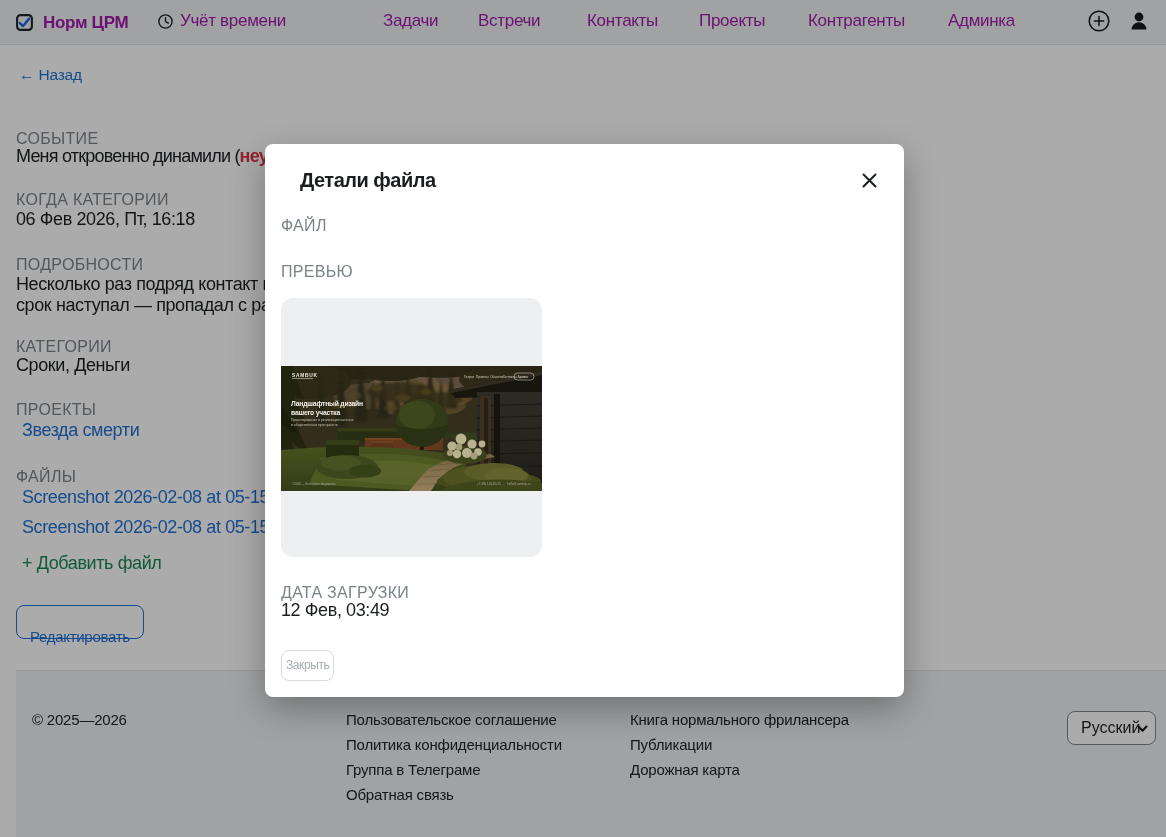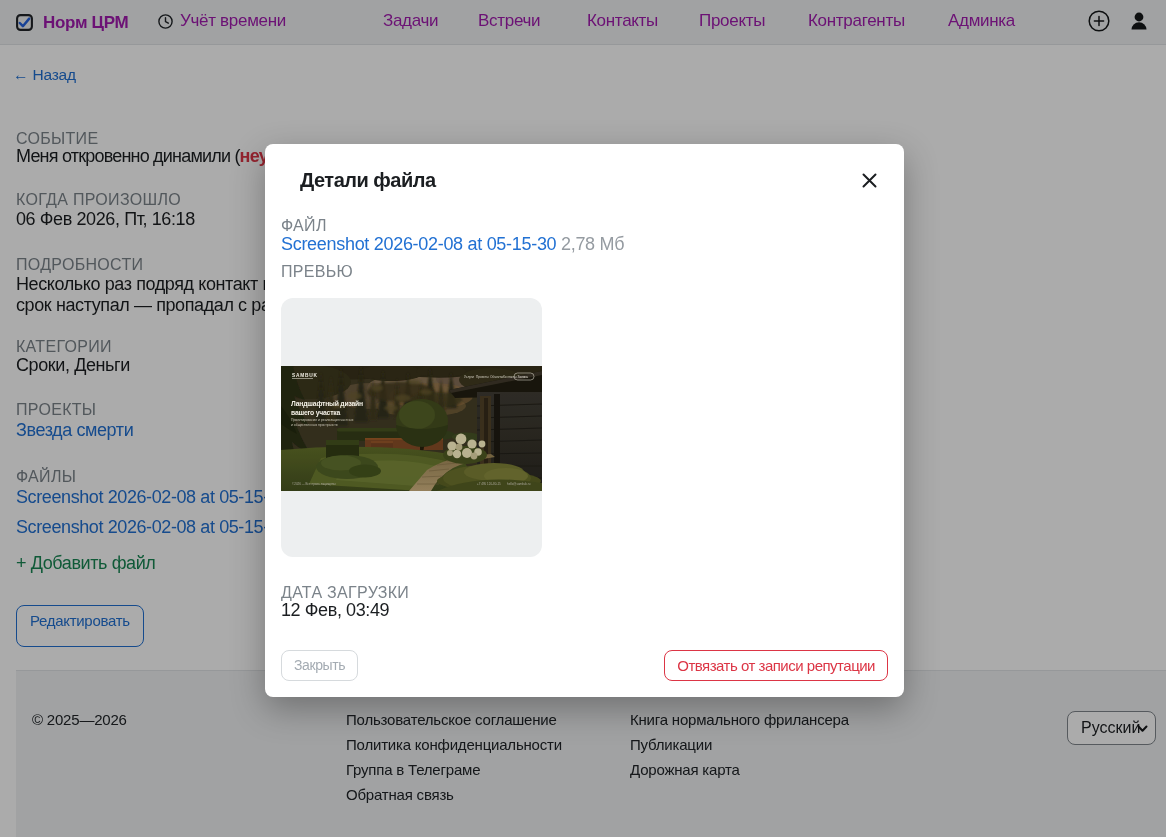--- a/index.html
+++ b/index.html
@@ -1,21 +1,21 @@
 <!DOCTYPE html>
 <html lang="ru"><head>
 <meta charset="utf-8">
 <style>
   * { margin:0; padding:0; box-sizing:border-box; }
   html,body { width:1166px; height:837px; overflow:hidden; }
   body { font-family:"Liberation Sans", sans-serif; background:#fff; color:#1b1e21; position:relative; }
   .abs { position:absolute; }
   .label { font-size:16px; color:#7b838a; letter-spacing:.3px; line-height:1; }
   .val { font-size:18px; letter-spacing:-0.4px; line-height:1; color:#1b1e21; }
-  a { text-decoration:none; }
+  a { text-decoration:none;margin-left:6px; }
   .blue { color:#2271d3; }
 
   #navbar { position:absolute; left:0; top:0; width:1166px; height:45px; background:#f0f2f3; border-bottom:1px solid #e0e3e6; }
   .navlink { position:absolute; top:12.3px; font-size:17px; letter-spacing:-0.3px; color:#a21caf; line-height:1; }
 
   #footer { position:absolute; left:16px; top:670px; width:1166px; height:167px; background:#f0f2f3; border-top:1px solid #e0e3e6; }
   .flink { position:absolute; font-size:15px; letter-spacing:-0.2px; color:#212529; line-height:1; }
 
   #backdrop { position:absolute; left:0; top:0; width:1166px; height:837px; background:rgba(0,0,0,0.33); z-index:10; }
 
@@ -50,38 +50,38 @@
     <path d="M2.5 18.5 a7.5 7.2 0 0 1 15 0 z" fill="#16181a"></path>
   </svg>
 </div>
 
 <div id="main">
   <a class="abs blue" style="left:13px; top:66.5px; font-size:15.5px; letter-spacing:-0.2px; line-height:1;" href="#">← Назад</a>
 
   <div class="abs label" style="left:16px; top:131px;">СОБЫТИЕ</div>
   <div class="abs val" style="left:16px; top:146.5px; letter-spacing:-0.8px;">Меня откровенно динамили (<b style="color:#dc3545;">неуважение)</b></div>
 
-  <div class="abs label" style="left:16px; top:192px;">КОГДА ПРОИЗОШЛО</div>
+  <div class="abs label" style="left:16px; top:192px;">КОГДА КАТЕГОРИИ</div>
   <div class="abs val" style="left:16px; top:209.5px;">06 Фев 2026, Пт, 16:18</div>
 
   <div class="abs label" style="left:16px; top:256.5px;">ПОДРОБНОСТИ</div>
   <div class="abs val" style="left:16px; top:273.8px; line-height:21px; ">Несколько раз подряд контакт не отвечал, когда<br>срок наступал — пропадал с радаров на несколько дней.</div>
 
   <div class="abs label" style="left:16px; top:339px;">КАТЕГОРИИ</div>
   <div class="abs val" style="left:16px; top:355.5px;">Сроки, Деньги</div>
 
   <div class="abs label" style="left:16px; top:402px;">ПРОЕКТЫ</div>
   <a class="abs val blue" style="left:16px; top:420.5px;" href="#">Звезда смерти</a>
 
   <div class="abs label" style="left:16px; top:469px;">ФАЙЛЫ</div>
   <a class="abs val blue" style="left:16px; top:487.5px;" href="#">Screenshot 2026-02-08 at 05-15-30</a>
   <a class="abs val blue" style="left:16px; top:517.5px;" href="#">Screenshot 2026-02-08 at 05-15-31</a>
   <a class="abs val" style="left:16px; top:554px; color:#198754;" href="#">+ Добавить файл</a>
 
-  <div class="abs" style="left:16px; top:605px; height:42px; border:1px solid #2271d3; border-radius:8px; color:#2271d3; font-size:15px; letter-spacing:-0.3px; line-height:29px; padding:0 13px;">Редактировать</div>
+  <div class="abs" style="left:16px; top:605px; height:31px; border:1px solid #2271d3; border-radius:8px; color:#2271d3; font-size:15px; letter-spacing:-0.3px; line-height:29px; padding:16px 13px;">Редактировать</div>
 </div>
 
 <div id="footer">
   <div class="flink" style="left:16px; top:41px;">© 2025—2026</div>
   <div class="flink" style="left:330px; top:41px;">Пользовательское соглашение</div>
   <div class="flink" style="left:330px; top:66px;">Политика конфиденциальности</div>
   <div class="flink" style="left:330px; top:91px;">Группа в Телеграме</div>
   <div class="flink" style="left:330px; top:116px;">Обратная связь</div>
   <div class="flink" style="left:614px; top:41px;">Книга нормального фрилансера</div>
   <div class="flink" style="left:614px; top:66px;">Публикации</div>
@@ -96,21 +96,20 @@
 
 <div id="backdrop"></div>
 
 <div id="modal">
   <div class="abs" style="left:16px; top:25.5px; font-size:20px; letter-spacing:-0.5px; font-weight:bold; line-height:1;margin-left:19px;">Детали файла</div>
   <svg class="abs" style="left:597px; top:29px;" width="15" height="15" viewBox="0 0 15 15">
     <path d="M1.5 1.5 L13.5 13.5 M13.5 1.5 L1.5 13.5" stroke="#1b1e21" stroke-width="2" stroke-linecap="round"></path>
   </svg>
 
   <div class="abs label" style="left:16px; top:74px;">ФАЙЛ</div>
-  <div class="abs" style="left:16px; top:91px; font-size:18px; letter-spacing:-0.3px; line-height:1;"><a class="blue" href="#">Screenshot 2026-02-08 at 05-15-30</a> <span style="color:#959ba1;">2,78 Мб</span></div>
 
   <div class="abs label" style="left:16px; top:120px;">ПРЕВЬЮ</div>
   <div class="abs" style="left:16px; top:154px; width:261px; height:259px; background:#edeff0; border-radius:12px;"></div>
 
   <svg class="abs" style="left:16px; top:222px;" width="261" height="125" viewBox="0 0 261 125">
     <defs>
       <linearGradient id="lawn" x1="0" y1="0" x2="0" y2="1">
         <stop offset="0" stop-color="#4c5920"></stop>
         <stop offset="1" stop-color="#333f17"></stop>
       </linearGradient>
@@ -270,15 +269,14 @@
     <text x="10" y="55" fill="#c5c0b0" font-family="Liberation Sans" font-size="3.4">Проектирование и реализация частных</text>
     <text x="10" y="60" fill="#c5c0b0" font-family="Liberation Sans" font-size="3.4">и общественных пространств</text>
     <text x="11" y="118.5" fill="#aaa79a" font-family="Liberation Sans" font-size="3">©2026 — Все права защищены</text>
     <text x="196" y="118.5" fill="#aaa79a" font-family="Liberation Sans" font-size="3">+7 495 120-80-15</text>
     <text x="226" y="118.5" fill="#aaa79a" font-family="Liberation Sans" font-size="3">hello@sambuk.ru</text>
   </svg>
 
   <div class="abs label" style="left:16px; top:441px;">ДАТА ЗАГРУЗКИ</div>
   <div class="abs val" style="left:16px; top:457px;">12 Фев, 03:49</div>
 
-  <div class="abs" style="left:16px; top:506px; height:31px; border:1px solid #d6dadd; border-radius:8px; color:#a4abb2; font-size:14px; letter-spacing:-0.4px; line-height:29px; padding:0 12px;">Закрыть</div>
-  <div class="abs" style="right:16px; top:506px; height:31px; border:1px solid #dc3545; border-radius:8px; color:#dc3545; font-size:15px; letter-spacing:-0.5px; line-height:29px; padding:0 12px;">Отвязать от записи репутации</div>
+  <div class="abs" style="left:16px; top:506px; height:31px; border:1px solid #d6dadd; border-radius:8px; color:#a4abb2; font-size:12px; letter-spacing:-0.4px; line-height:29px; padding:0 4px;">Закрыть</div>
 </div>
 
 </body></html>

